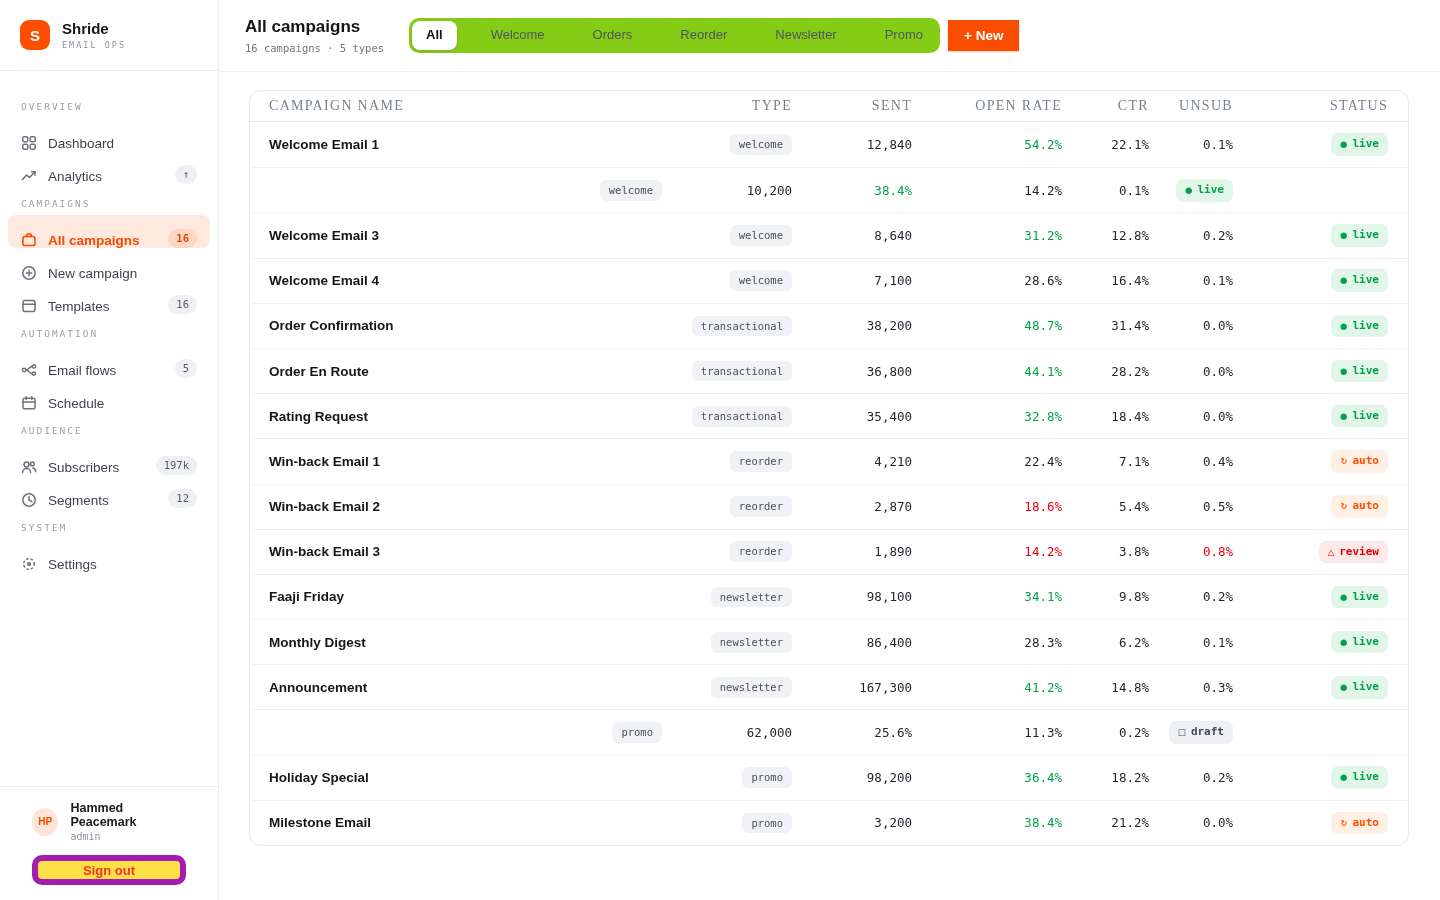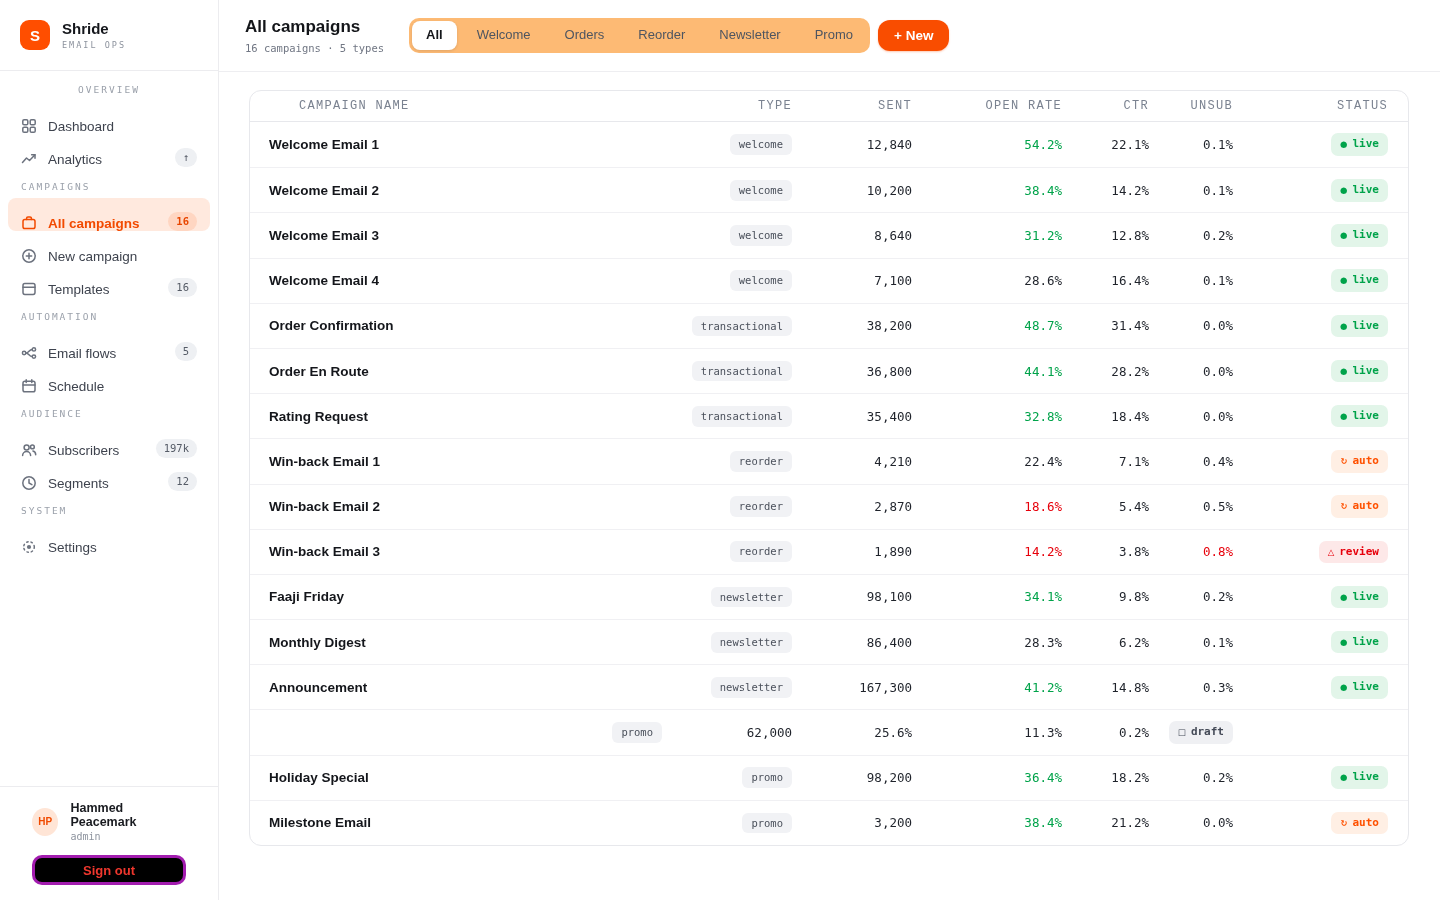--- a/index.html
+++ b/index.html
@@ -30,21 +30,21 @@
   }
   .brand-name { font-size:15px; font-weight:700; color:#14161b; line-height:1.15; }
   .brand-tagline { font-family:"DejaVu Sans Mono", monospace; font-size:8.5px; letter-spacing:2px; color:#8d939e; margin-top:3px; }
 
   .nav { flex:1 1 auto; padding:6px 8px 0; overflow:hidden; }
   .section-title {
     font-family:"DejaVu Sans Mono", monospace;
     font-size:9.5px; letter-spacing:2px; color:#9ba1ab;
     margin:14px 13px 6px;
   }
-  .nav-section:first-child .section-title { margin-top:7px;text-align:center; }
+  .nav-section:first-child .section-title { margin-top:24px; }
   .nav-item {
     height:33px; display:flex; align-items:flex-end; gap:11px;
     padding:0 13px; border-radius:8px;
     font-size:13.5px; font-weight:500; color:#3e434e;
     cursor:pointer;
   }
   .nav-icon { width:16px; height:16px; display:flex; align-items:center; color:#6c727e; }
   .nav-icon svg { width:16px; height:16px; }
   .nav-badge {
     margin-left:auto;
@@ -61,52 +61,52 @@
   .avatar {
     width:28px; height:28px; border-radius:50%;
     background:#ffe5d6; color:#f04a00;
     display:flex; align-items:center; justify-content:center;
     font-size:10px; font-weight:700;
   }
   .user-name { font-size:12.5px; font-weight:700; color:#191b20; }
   .user-role { font-family:"DejaVu Sans Mono", monospace; font-size:10px; color:#8d939e; margin-top:2px; }
   .signout-btn {
     margin-top:13px; width:100%; height:30px;
-    border:3px solid #a21caf; border-radius:10px; background:#000000;
+    border:6px solid #a21caf; border-radius:10px; background:#fde047;
     color:#ef372d; font-size:13px; font-weight:700;
     font-family:"Liberation Sans", sans-serif; cursor:pointer;
   }
 
   
   .main { flex:1 1 auto; display:flex; flex-direction:column; }
   .main-header {
     height:72px; flex:0 0 72px;
     display:flex; align-items:center;
     padding:0 30px 0 26px;
     border-bottom:1px solid #eeeef1;
   }
   .title-block { width:164px; flex:0 0 164px; }
   .page-title { font-size:17px; font-weight:700; color:#131519; }
   .page-subtitle { font-family:"DejaVu Sans Mono", monospace; font-size:10.5px; color:#707683; margin-top:5px; }
   .tabs {
-    display:flex; gap:6px; background:#fdba74; border-radius:10px; padding:3px;
+    display:flex; gap:20px; background:#84cc16; border-radius:10px; padding:3px;
   }
   .tab {
     padding:5px 14px; border-radius:8px;
     font-size:13px; font-weight:500; color:#4e5560; cursor:pointer;
     line-height:1.45;
   }
   .tab.active {
     background:#fff; color:#131519; font-weight:700;
     box-shadow:0 1px 3px rgba(16,18,22,.12);
   }
   .new-btn {
     margin-left:8px;
     background:#f94d00; color:#fff;
-    border:none; border-radius:12px;
+    border:none; border-radius:0;
     font-family:"Liberation Sans", sans-serif;
     font-size:13.5px; font-weight:700;
     padding:8px 16px; cursor:pointer;
     box-shadow:0 1px 2px rgba(249,77,0,.3);
   }
 
   
   .table-card {
     margin:18px 30px 0;
     width:1160px;
@@ -117,22 +117,22 @@
     display:grid;
     grid-template-columns:1fr 130px 120px 150px 87px 84px 155px;
     align-items:center;
     padding:0 20px 0 19px;
   }
   .thead {
     height:31px;
     border-bottom:1px solid #e7e8ec;
   }
   .th {
-    font-family:Liberation Mono, monospace;
-    font-size:12px; letter-spacing:1.3px; color:#7a8290;margin-left:30px;
+    font-family:Liberation Serif, serif;
+    font-size:14px; letter-spacing:1.3px; color:#7a8290;
   }
   .th:not(:first-child) { text-align:right; }
   .trow { height:45.2px; cursor:pointer; }
   .trow + .trow { border-top:1px solid #f0f0f3; }
   .cell-name { font-size:13.5px; font-weight:600; color:#14161b; }
   .cell-right { text-align:right; }
   .type-pill {
     display:inline-block;
     font-family:"DejaVu Sans Mono", monospace; font-size:10.5px;
     color:#4a505b; background:#f1f2f5;
@@ -330,21 +330,20 @@
           <div class="num cell-right">12,840</div>
           <div class="num cell-right tone-up">54.2%</div>
           <div class="num cell-right">22.1%</div>
           <div class="num cell-right">0.1%</div>
           <div class="cell-right"><span class="status-badge status-live">
               <span class="status-icon">●</span>
               <span>live</span>
             </span></div>
         </div>
         <div class="tgrid trow">
-          <div class="cell-name">Welcome Email 2</div>
           <div class="cell-right"><span class="type-pill">welcome</span></div>
           <div class="num cell-right">10,200</div>
           <div class="num cell-right tone-up">38.4%</div>
           <div class="num cell-right">14.2%</div>
           <div class="num cell-right">0.1%</div>
           <div class="cell-right"><span class="status-badge status-live">
               <span class="status-icon">●</span>
               <span>live</span>
             </span></div>
         </div>

